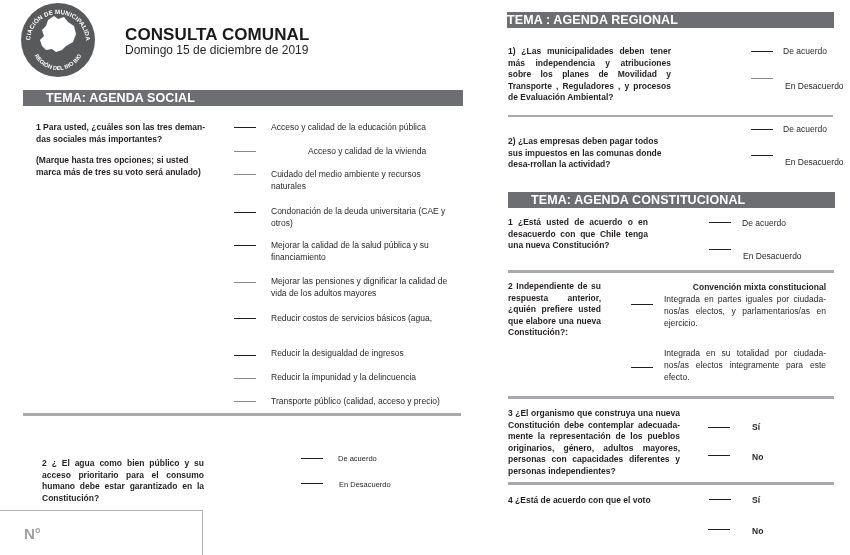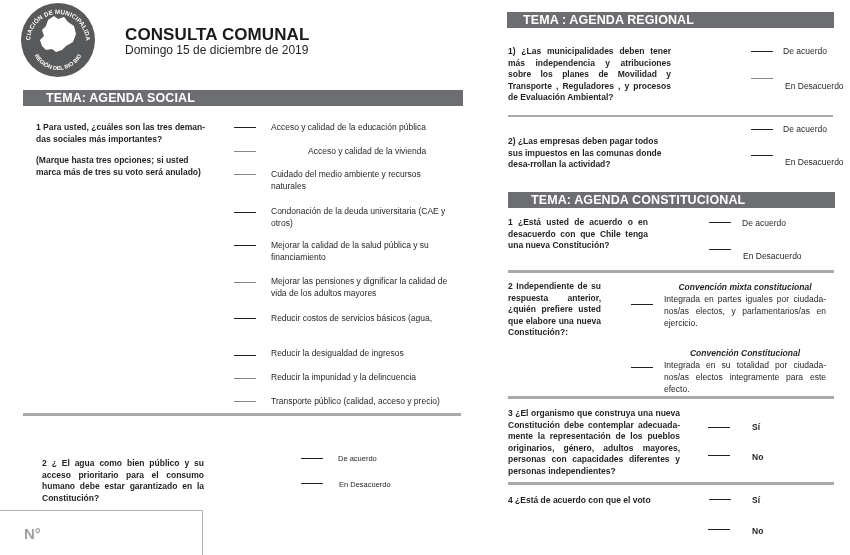--- a/index.html
+++ b/index.html
@@ -8,34 +8,34 @@
 
   .abs { position: absolute; }
 
   
   .logo { left: 18px; top: 2px; width: 80px; height: 76px; }
   .title { left: 125px; top: 25px; font-size: 17px; font-weight: bold; letter-spacing: 0.1px; color: #1a1a1a; }
   .subtitle { left: 125px; top: 43px; font-size: 12px; color: #231f20; }
 
   
   .bar { background: #6d6e71; color: #ffffff; font-weight: bold; font-size: 12.5px; line-height: 16px; padding-left: 23px; height: 16px; letter-spacing: 0.1px; }
-  .bar-right { padding-left: 16px; }
+  .bar-right { padding-left: 0; }
 
   .sep { height: 3px; background: #a7a9ac; }
 
   
   .q { font-size: 8.5px; font-weight: bold; line-height: 11.5px; color: #231f20; }
   .q.justify { text-align: justify; }
   .opt { font-size: 8.5px; line-height: 12px; color: #231f20; }
   .opt-small { font-size: 7.5px; }
   .opt-bold { font-weight: bold; }
   .blank { height: 1px; background: #231f20; width: 22px; }
   .blank.grey { background: #888; }
   .desc { font-size: 8.5px; line-height: 12px; text-align: justify; color: #231f20; }
-  .desc-title { font-weight: bold; display: block; text-align: center; font-style: italic; }
+  .desc-title { font-weight: bold; display: block; text-align: right; }
 
   .numbox { left: -2px; top: 510px; width: 205px; height: 50px; border: 1px solid #b3b3b3; }
   .numlabel { left: 24px; top: 525px; font-size: 15px; font-weight: bold; color: #9d9fa2; }
 </style>
 </head>
 <body>
 
 <div class="abs logo">
   <svg width="80" height="76" viewBox="0 0 80 76">
     <defs>
@@ -154,21 +154,20 @@
 <div class="abs sep" style="left:508px; top:270px; width:326px;"></div>
 
 <div class="abs q justify" style="left:508px; top:281px; width:93px;">2 Independiente de su respuesta anterior, ¿quién prefiere usted que elabore una nueva Constitución?:</div>
 <div class="abs blank" style="left:631px; top:304px;"></div>
 <div class="abs desc" style="left:664px; top:281px; width:162px;">
   <span class="desc-title">Convención mixta constitucional</span>
   <span>Integrada en partes iguales por ciudada-nos/as electos, y parlamentarios/as en ejercicio.</span>
 </div>
 <div class="abs blank" style="left:631px; top:367px;"></div>
 <div class="abs desc" style="left:664px; top:347px; width:162px;">
-  <span class="desc-title">Convención Constitucional</span>
   <span>Integrada en su totalidad por ciudada-nos/as electos integramente para este efecto.</span>
 </div>
 
 <div class="abs sep" style="left:508px; top:396px; width:326px;"></div>
 
 <div class="abs q justify" style="left:508px; top:408px; width:172px;">3 ¿El organismo que construya una nueva Constitución debe contemplar adecuada-mente la representación de los pueblos originarios, género, adultos mayores, personas con capacidades diferentes y personas independientes?</div>
 <div class="abs blank" style="left:708px; top:427px;"></div>
 <div class="abs opt opt-bold" style="left:752px; top:421px;">Sí</div>
 <div class="abs blank" style="left:708px; top:455px;"></div>
 <div class="abs opt opt-bold" style="left:752px; top:451px;">No</div>

